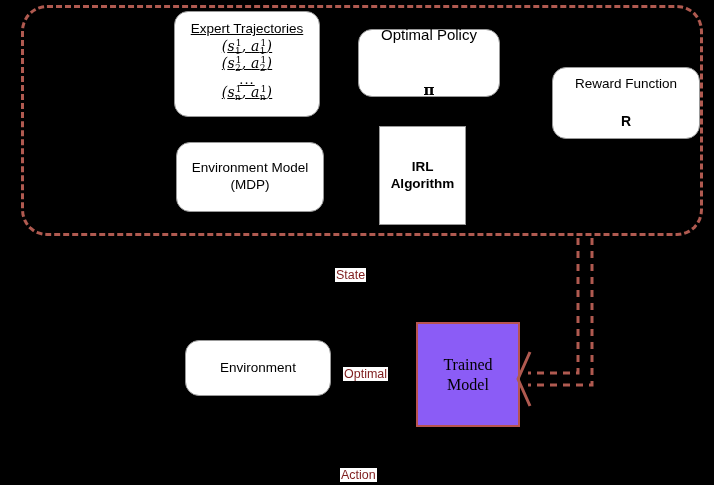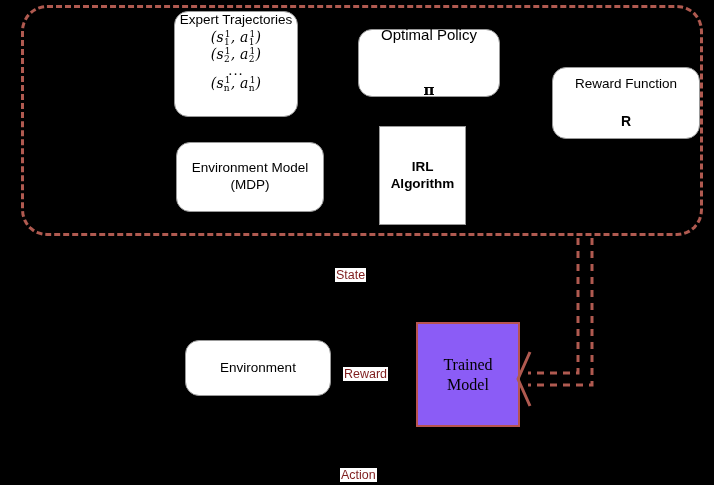--- a/index.html
+++ b/index.html
@@ -42,24 +42,25 @@
     text-align: center;
     color: #000000;
     line-height: 1.25;
   }
   .node.rounded { border-radius: 14px; }
 
   .node-line { display: block; }
 
   
   #expert-trajectories {
-    left: 174px; top: 11px; width: 124px; height: 106px;
+    left: 174px; top: 11px; width: 146px; height: 106px;
     font-size: 13.5px;
     justify-content: flex-start;
-    padding-top: 0;
+    padding-top: 9px;
+    text-decoration: underline;
   }
   #expert-trajectories .title { font-size: 13.5px; margin-bottom: 1px; }
   .mathline {
     font-family: "DejaVu Serif", serif;
     font-size: 14px;
     font-style: italic;
     line-height: 1.06;
     letter-spacing: .2px;
   }
   .mathline sub, .mathline sup {
@@ -194,21 +195,21 @@
   <div class="node rounded" id="environment">
     <span class="node-line">Environment</span>
   </div>
 
   <div class="node" id="trained-model">
     <span class="node-line">Trained</span>
     <span class="node-line">Model</span>
   </div>
 
   <div class="edge-label" id="label-state">State</div>
-  <div class="edge-label" id="label-reward">Reward</div>
+  <div class="edge-label" id="label-reward">Optimal</div>
   <div class="edge-label" id="label-action">Action</div>
 
   <svg id="feedback-arrow" viewBox="0 0 714 485" xmlns="http://www.w3.org/2000/svg">
 
     <path d="M 578 238 L 578 373 L 528 373" fill="none" stroke="#B05A50" stroke-width="3" stroke-dasharray="7,6"></path>
 
     <path d="M 592 238 L 592 385 L 528 385" fill="none" stroke="#B05A50" stroke-width="3" stroke-dasharray="7,6"></path>
 
     <path d="M 530 352 L 518 379 L 530 406" fill="none" stroke="#B05A50" stroke-width="3" stroke-linejoin="miter"></path>
   </svg>

